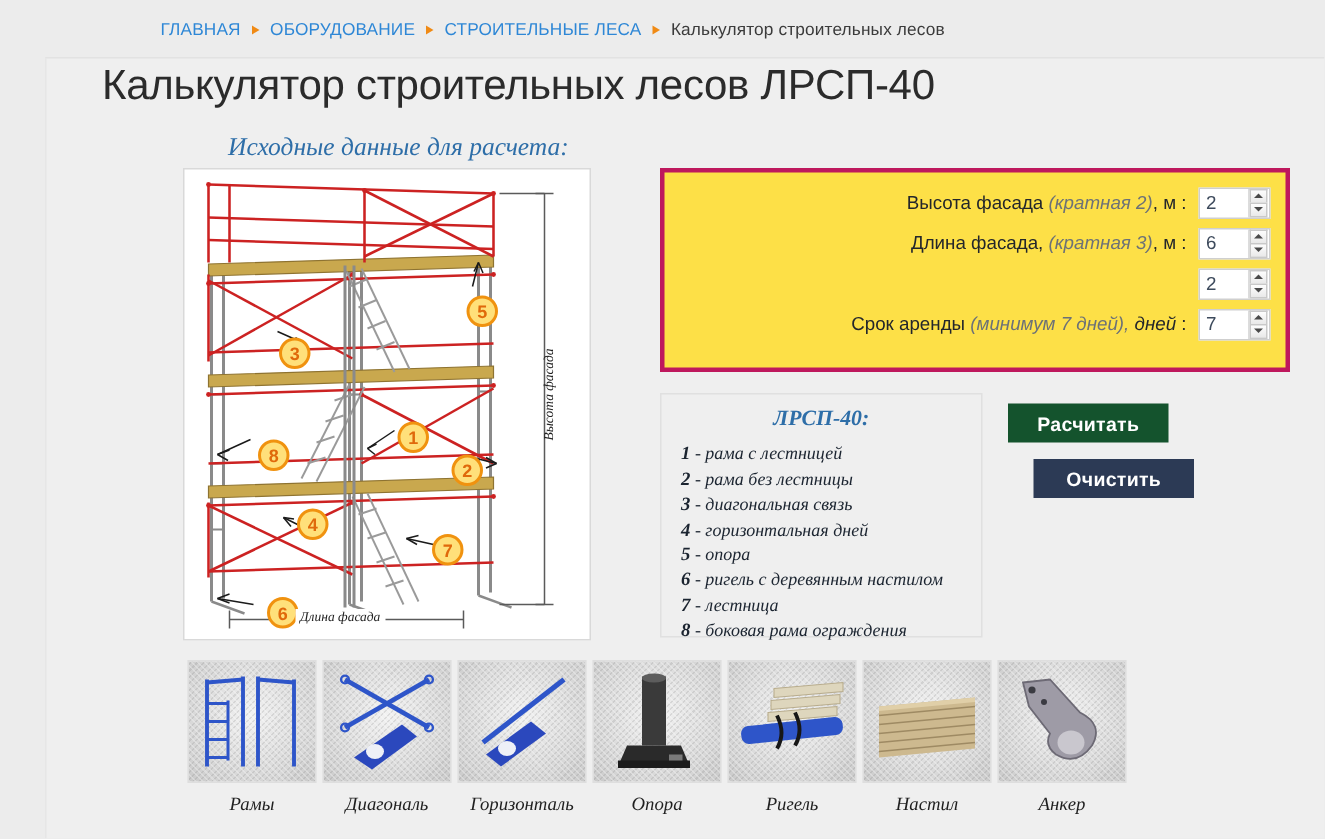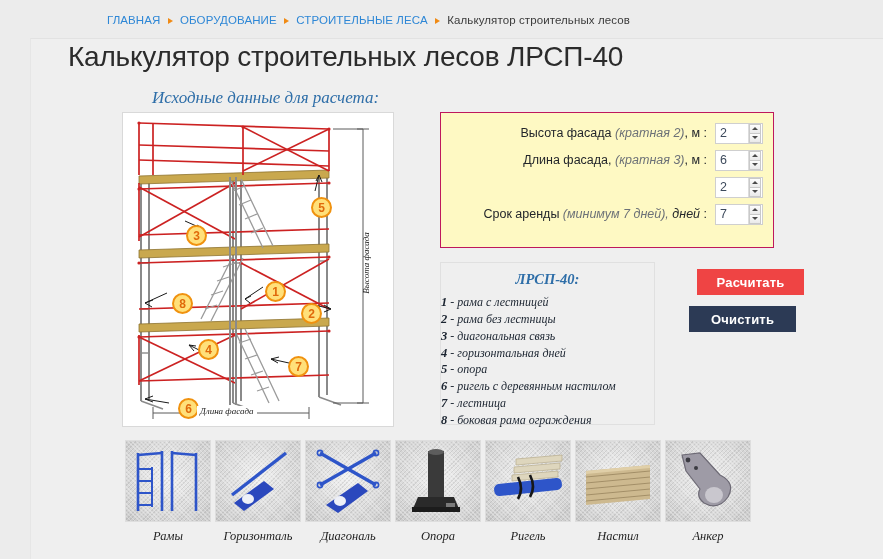--- a/index.html
+++ b/index.html
@@ -75,22 +75,22 @@
     position: absolute;
     font-family: "Liberation Serif", serif;
     font-style: italic; font-size: 9px; color: #222;
     white-space: nowrap;
   }
   .dim-v { transform: rotate(-90deg); transform-origin: center; }
 
   
   .form-panel {
     position: absolute; left: 440px; top: 112px;
-    width: 334px; height: 136px;
-    background: #fef9c3; border: 1px solid #be185d;
+    width: 420px; height: 136px;
+    background: #fde047; border: 3px solid #be185d;
   }
   .form-row {
     display: flex; align-items: center; justify-content: flex-end;
     height: 26px; padding-right: 10px; margin-top: 1px;
   }
   .form-row:first-child { margin-top: 7px; }
   .form-label {
     font-size: 12.5px; color: #23262b; text-align: right;
     white-space: nowrap; margin-right: 8px;
   }
@@ -128,37 +128,37 @@
     position: absolute; left: 440px; top: 262px;
     width: 215px; height: 163px;
     background: #efefef; border: 1px solid #e0e0e0;
   }
   .comp-title {
     font-family: "Liberation Serif", serif;
     font-style: italic; font-weight: bold;
     font-size: 14.5px; color: #2e6ea8;
     text-align: center; line-height: 1.15; margin-top: 8px;
   }
-  .comp-list { margin: 6px 0 0 0; }
+  .comp-list { margin: 6px 0 0 13px; }
   .comp-item {
     font-family: "Liberation Serif", serif;
     font-style: italic; font-size: 12px; color: #1b2430;
     line-height: 1.33; white-space: nowrap;
   }
   .comp-item b { font-weight: bold; font-size: 12.5px; }
 
   
   .btn {
     position: absolute;
     width: 107px; height: 26px;
     display: flex; align-items: center; justify-content: center;
     font-size: 13px; font-weight: bold; color: #ffffff;
     letter-spacing: .2px; cursor: pointer;
   }
-  .btn-calc { left: 697px; top: 269px; background: #ef4444; }
+  .btn-calc { left: 672px; top: 269px; background: #14532d; }
   .btn-clear { left: 689px; top: 306px; background: #2c3a55; }
 
   
   .thumbs {
     position: absolute; left: 125px; top: 440px;
     width: 631px; height: 110px;
     display: flex; gap: 4px;
   }
   .thumb { width: 86px; }
   .thumb-img {
@@ -474,48 +474,48 @@
         </svg>
       </div>
       <div class="thumb-cap">Рамы</div>
     </div>
 
     <div class="thumb">
       <div class="thumb-img">
         <div class="tex"></div>
         <div class="noise"></div>
         <svg width="84" height="80" viewBox="0 0 84 80">
-          <line x1="16" y1="54" x2="70" y2="12" stroke="#2e55c9" stroke-width="3.4"></line>
-          <path d="M18,62 L48,40 L58,48 L28,70 Z" fill="#2b48bd"></path>
-          <ellipse cx="32" cy="58" rx="6" ry="5" fill="#eef0f7"></ellipse>
-        </svg>
-      </div>
-      <div class="thumb-cap">Горизонталь</div>
-    </div>
-
-    <div class="thumb">
-      <div class="thumb-img">
-        <div class="tex"></div>
-        <div class="noise"></div>
-        <svg width="84" height="80" viewBox="0 0 84 80">
           <g stroke="#2e55c9" stroke-width="3.2" fill="none">
             <line x1="14" y1="12" x2="70" y2="44"></line>
             <line x1="70" y1="12" x2="14" y2="44"></line>
           </g>
           <g fill="none" stroke="#2e55c9" stroke-width="1.6">
             <circle cx="14" cy="12" r="2.6"></circle>
               <circle cx="70" cy="12" r="2.6"></circle>
             <circle cx="14" cy="44" r="2.6"></circle>
               <circle cx="70" cy="44" r="2.6"></circle>
           </g>
           <path d="M20,64 L52,42 L62,50 L32,72 Z" fill="#2b48bd"></path>
           <ellipse cx="34" cy="60" rx="6" ry="5" fill="#eef0f7"></ellipse>
         </svg>
       </div>
       <div class="thumb-cap">Диагональ</div>
+    </div>
+
+    <div class="thumb">
+      <div class="thumb-img">
+        <div class="tex"></div>
+        <div class="noise"></div>
+        <svg width="84" height="80" viewBox="0 0 84 80">
+          <line x1="16" y1="54" x2="70" y2="12" stroke="#2e55c9" stroke-width="3.4"></line>
+          <path d="M18,62 L48,40 L58,48 L28,70 Z" fill="#2b48bd"></path>
+          <ellipse cx="32" cy="58" rx="6" ry="5" fill="#eef0f7"></ellipse>
+        </svg>
+      </div>
+      <div class="thumb-cap">Горизонталь</div>
     </div>
 
     <div class="thumb">
       <div class="thumb-img">
         <div class="tex"></div>
         <div class="noise"></div>
         <svg width="84" height="80" viewBox="0 0 84 80">
           <rect x="32" y="10" width="16" height="46" fill="#3a3a3a"></rect>
           <ellipse cx="40" cy="11" rx="8" ry="3" fill="#5d5d5d"></ellipse>
           <path d="M22,56 L58,56 L64,70 L16,70 Z" fill="#2a2a2a"></path>

